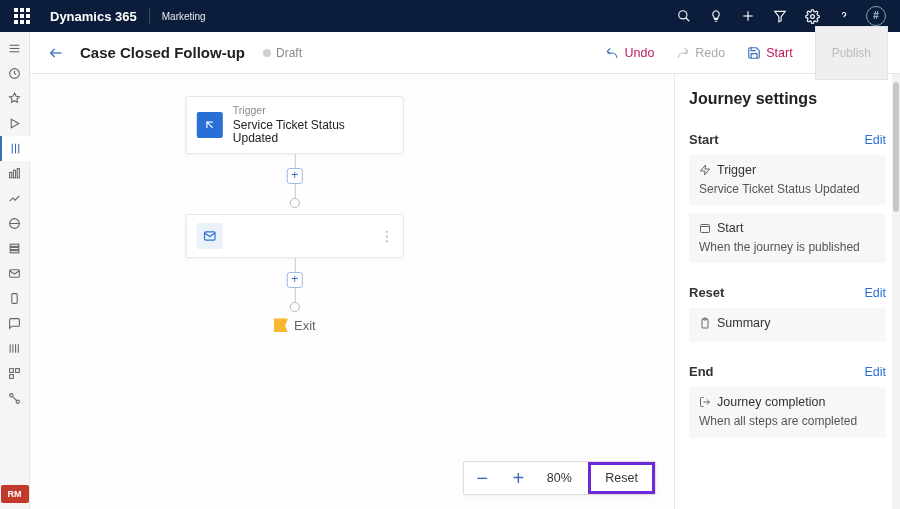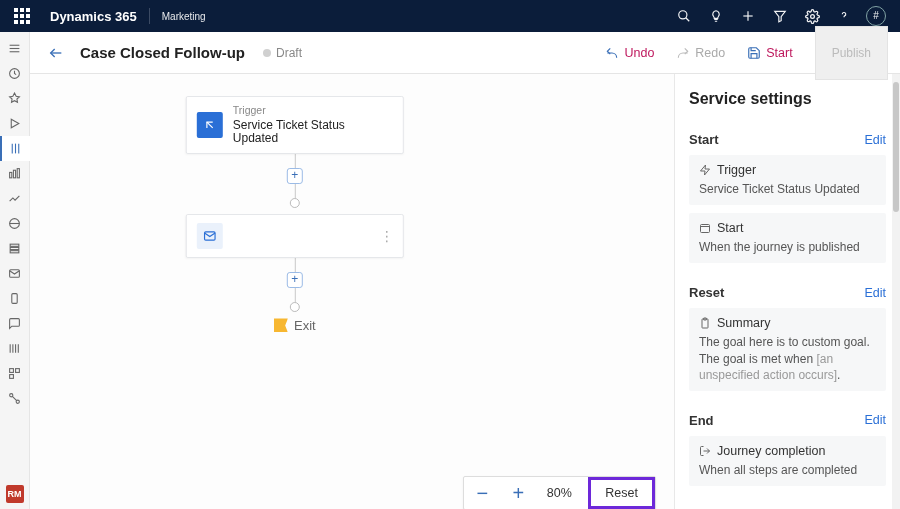--- a/index.html
+++ b/index.html
@@ -19,21 +19,21 @@
   .topbtn { width: 32px; height: 32px; display:flex; align-items:center; justify-content:center; cursor:pointer; }
   .topbtn svg, .topbtn .avatar { opacity:.95; }
   .avatar { width:20px; height:20px; border:1px solid #8aa; border-radius:50%; font-size:10px; line-height:18px; text-align:center; }
 
   
   .shell { display:flex; height: calc(509px - 32px); }
   .rail { width:30px; background:#f5f5f5; border-right:1px solid #e5e5e5; display:flex; flex-direction:column; align-items:center; padding-top:4px; }
   .railbtn { width:30px; height:25px; display:flex; align-items:center; justify-content:center; cursor:pointer; color:#555; }
   .railbtn.active { border-left:2px solid #3a6fb7; background:#fff; }
   .rail-bottom { margin-top:auto; margin-bottom:6px; }
-  .rm-badge { width:18px; height:18px; background:#c0392b; color:#fff; font-size:9px; font-weight:600; display:flex; align-items:center; justify-content:center; border-radius:2px;}
+  .rm-badge { width:28px; height:18px; background:#c0392b; color:#fff; font-size:9px; font-weight:600; display:flex; align-items:center; justify-content:center; border-radius:2px;}
 
   .work { flex:1; display:flex; flex-direction:column; }
 
   
   .cmdbar { height:42px; border-bottom:1px solid #e5e5e5; display:flex; align-items:center; padding:0 12px; gap:10px; }
   .back { width:28px; height:28px; display:flex; align-items:center; justify-content:center; color:#3a6fb7; cursor:pointer;}
   .title { font-size:15px; font-weight:700; color:#222; }
   .status-dot { width:8px; height:8px; border-radius:50%; background:#d0d0d0; display:inline-block; margin-right:5px;}
   .status { font-size:12px; color:#888; display:flex; align-items:center; margin-left:8px; }
   .cmd-spacer { flex:1; }
@@ -325,21 +325,21 @@
 
         <div class="zoom">
           <div class="seg">−</div>
           <div class="seg">+</div>
           <div class="val">80%</div>
           <div class="reset">Reset</div>
         </div>
       </div>
 
       <div class="panel">
-        <h2>Service settings</h2>
+        <h2>Journey settings</h2>
 
         <div class="sect">
           <div class="sect-hdr">
             <span class="label">Start</span>
             <span class="edit">Edit</span>
           </div>
           <div class="card">
             <div class="card-title">
               <svg width="12" height="12" viewBox="0 0 24 24" fill="none" stroke="#666" stroke-width="2">
                   <polygon points="13 2 3 14 12 14 11 22 21 10 12 10 13 2"></polygon>
@@ -366,21 +366,20 @@
             <span class="edit">Edit</span>
           </div>
           <div class="card">
             <div class="card-title">
               <svg width="12" height="12" viewBox="0 0 24 24" fill="none" stroke="#666" stroke-width="2">
                   <rect x="6" y="4" width="12" height="18" rx="1"></rect>
                   <rect x="9" y="2" width="6" height="4" rx="1"></rect>
                 </svg>
               <span>Summary</span>
             </div>
-            <div class="card-body"><span>The goal here is to custom goal. The goal is met when </span><span class="dim">[an unspecified action occurs]</span><span>.</span></div>
           </div>
         </div>
 
         <div class="sect">
           <div class="sect-hdr">
             <span class="label">End</span>
             <span class="edit">Edit</span>
           </div>
           <div class="card">
             <div class="card-title">

